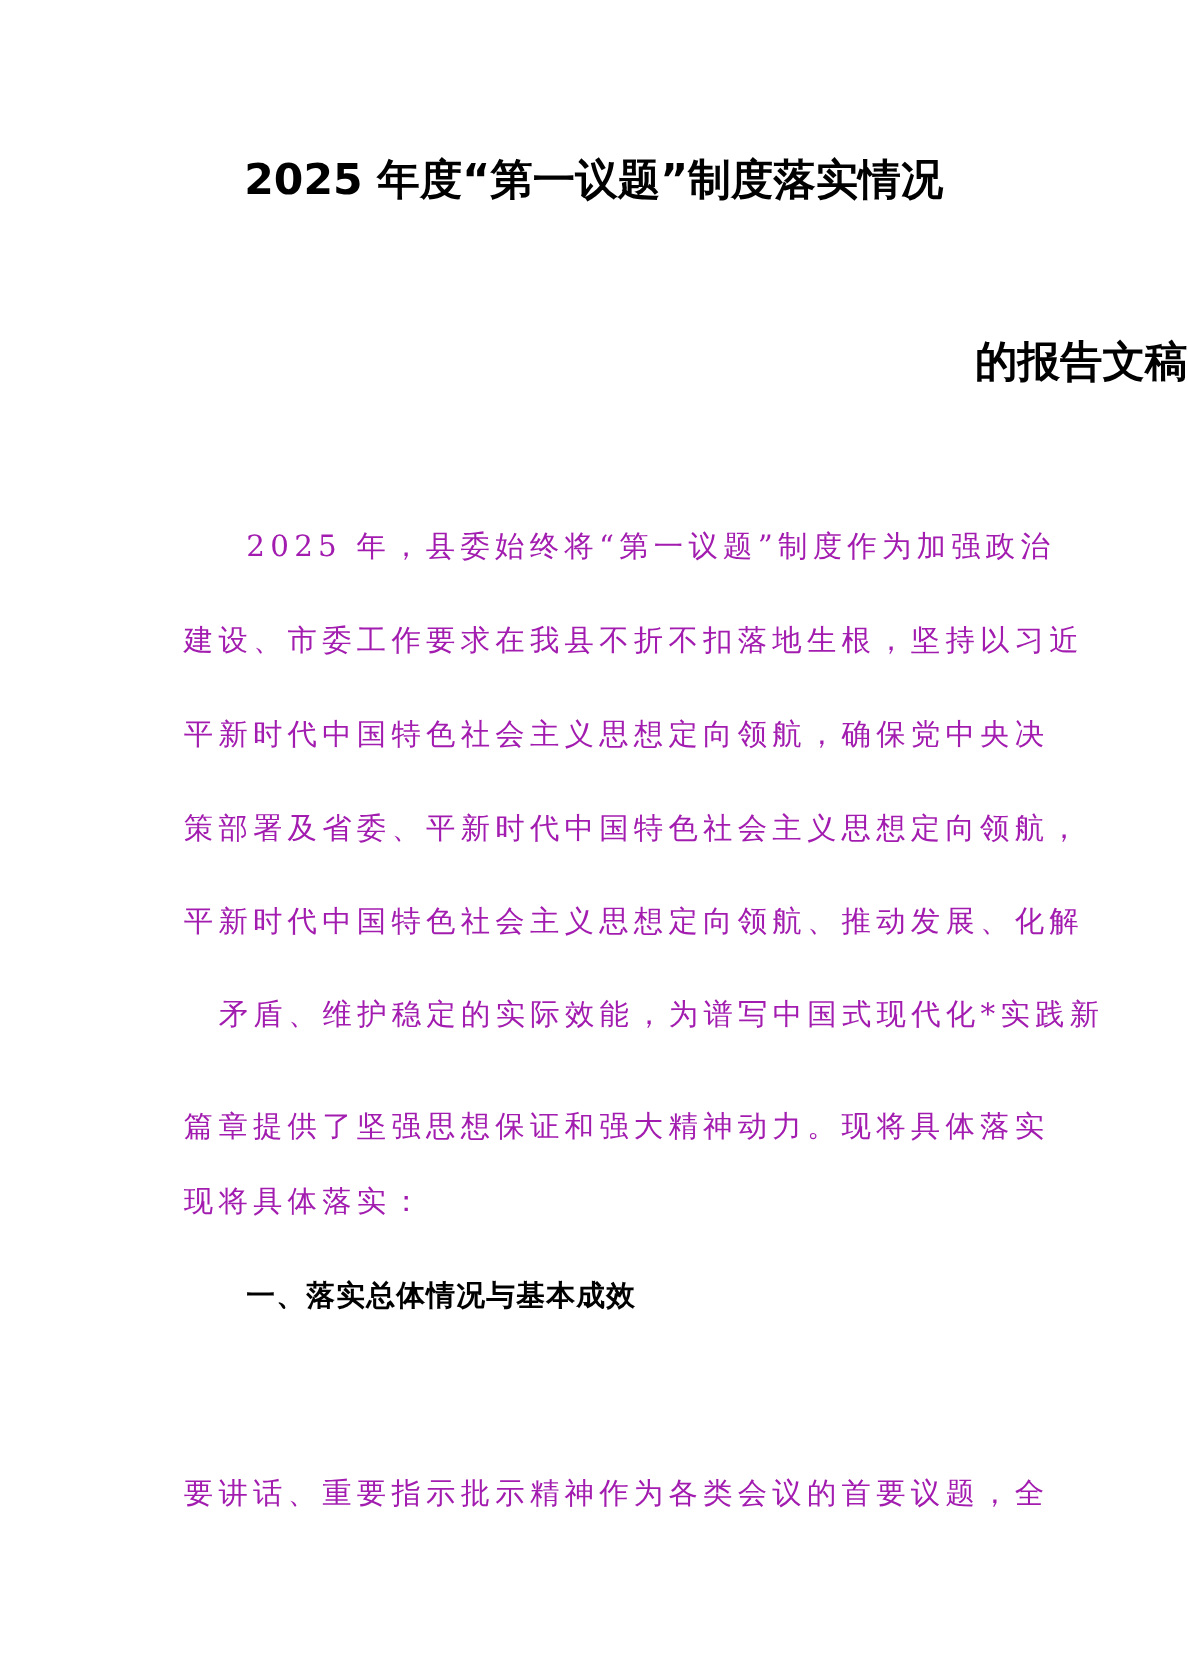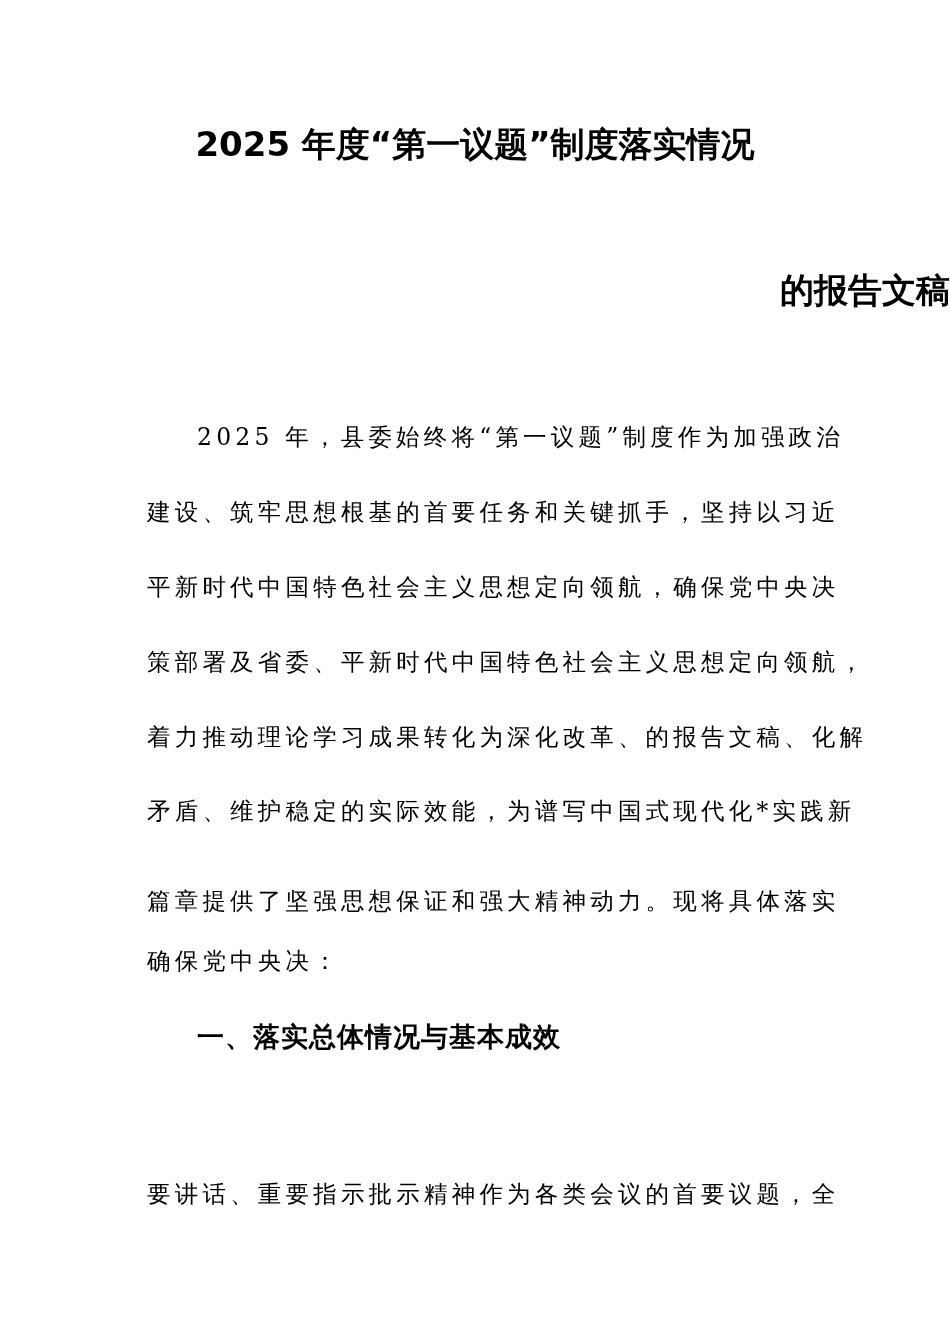--- a/index.html
+++ b/index.html
@@ -37,48 +37,48 @@
     .title-line.l2 { top: 270px; text-align: right; }
     .body-line {
       position: absolute;
       left: 147px;
       width: 660px;
       font-family: "DejaVu Serif", serif;
       font-size: 23.5px;
       line-height: 30px;
       letter-spacing: 4.2px;
       white-space: nowrap;
-      color: #000000;
+      color: #a21caf;
     }
     .body-line.indent { left: 197px; width: 610px; }
     .heading-line {
       position: absolute;
       left: 197px;
       font-family: "DejaVu Sans", sans-serif;
       font-weight: bold;
-      font-size: 27px;
+      font-size: 23px;
       line-height: 30px;
       letter-spacing: 1px;
       white-space: nowrap;
     }
   </style>
 </head>
 <body>
 
 <div class="page">
 
   <div class="title-line l1">2025 年度“第一议题”制度落实情况</div>
   <div class="title-line l2">的报告文稿</div>
 
   <div class="body-line indent" style="top:422px;">2025 年，县委始终将“第一议题”制度作为加强政治</div>
-  <div class="body-line" style="top:497px;">建设、筑牢思想根基的首要任务和关键抓手，坚持以习近</div>
+  <div class="body-line" style="top:497px;">建设、市委工作要求在我县不折不扣落地生根，坚持以习近</div>
   <div class="body-line" style="top:572px;text-align:right;">平新时代中国特色社会主义思想定向领航，确保党中央决</div>
   <div class="body-line" style="top:647px;">策部署及省委、平新时代中国特色社会主义思想定向领航，</div>
-  <div class="body-line" style="top:722px;">着力推动理论学习成果转化为深化改革、的报告文稿、化解</div>
-  <div class="body-line" style="top:796px;">矛盾、维护稳定的实际效能，为谱写中国式现代化*实践新</div>
+  <div class="body-line" style="top:722px;">平新时代中国特色社会主义思想定向领航、推动发展、化解</div>
+  <div class="body-line" style="top:796px;margin-left:28px;">矛盾、维护稳定的实际效能，为谱写中国式现代化*实践新</div>
   <div class="body-line" style="top:871px;margin-top:15px;">篇章提供了坚强思想保证和强大精神动力。现将具体落实</div>
-  <div class="body-line" style="top:946px;">确保党中央决：</div>
+  <div class="body-line" style="top:946px;">现将具体落实：</div>
 
   <div class="heading-line" style="top:1022px;">一、落实总体情况与基本成效</div>
 
   <div class="body-line" style="top:1179px;">要讲话、重要指示批示精神作为各类会议的首要议题，全</div>
 
 </div>
 
 </body></html>

